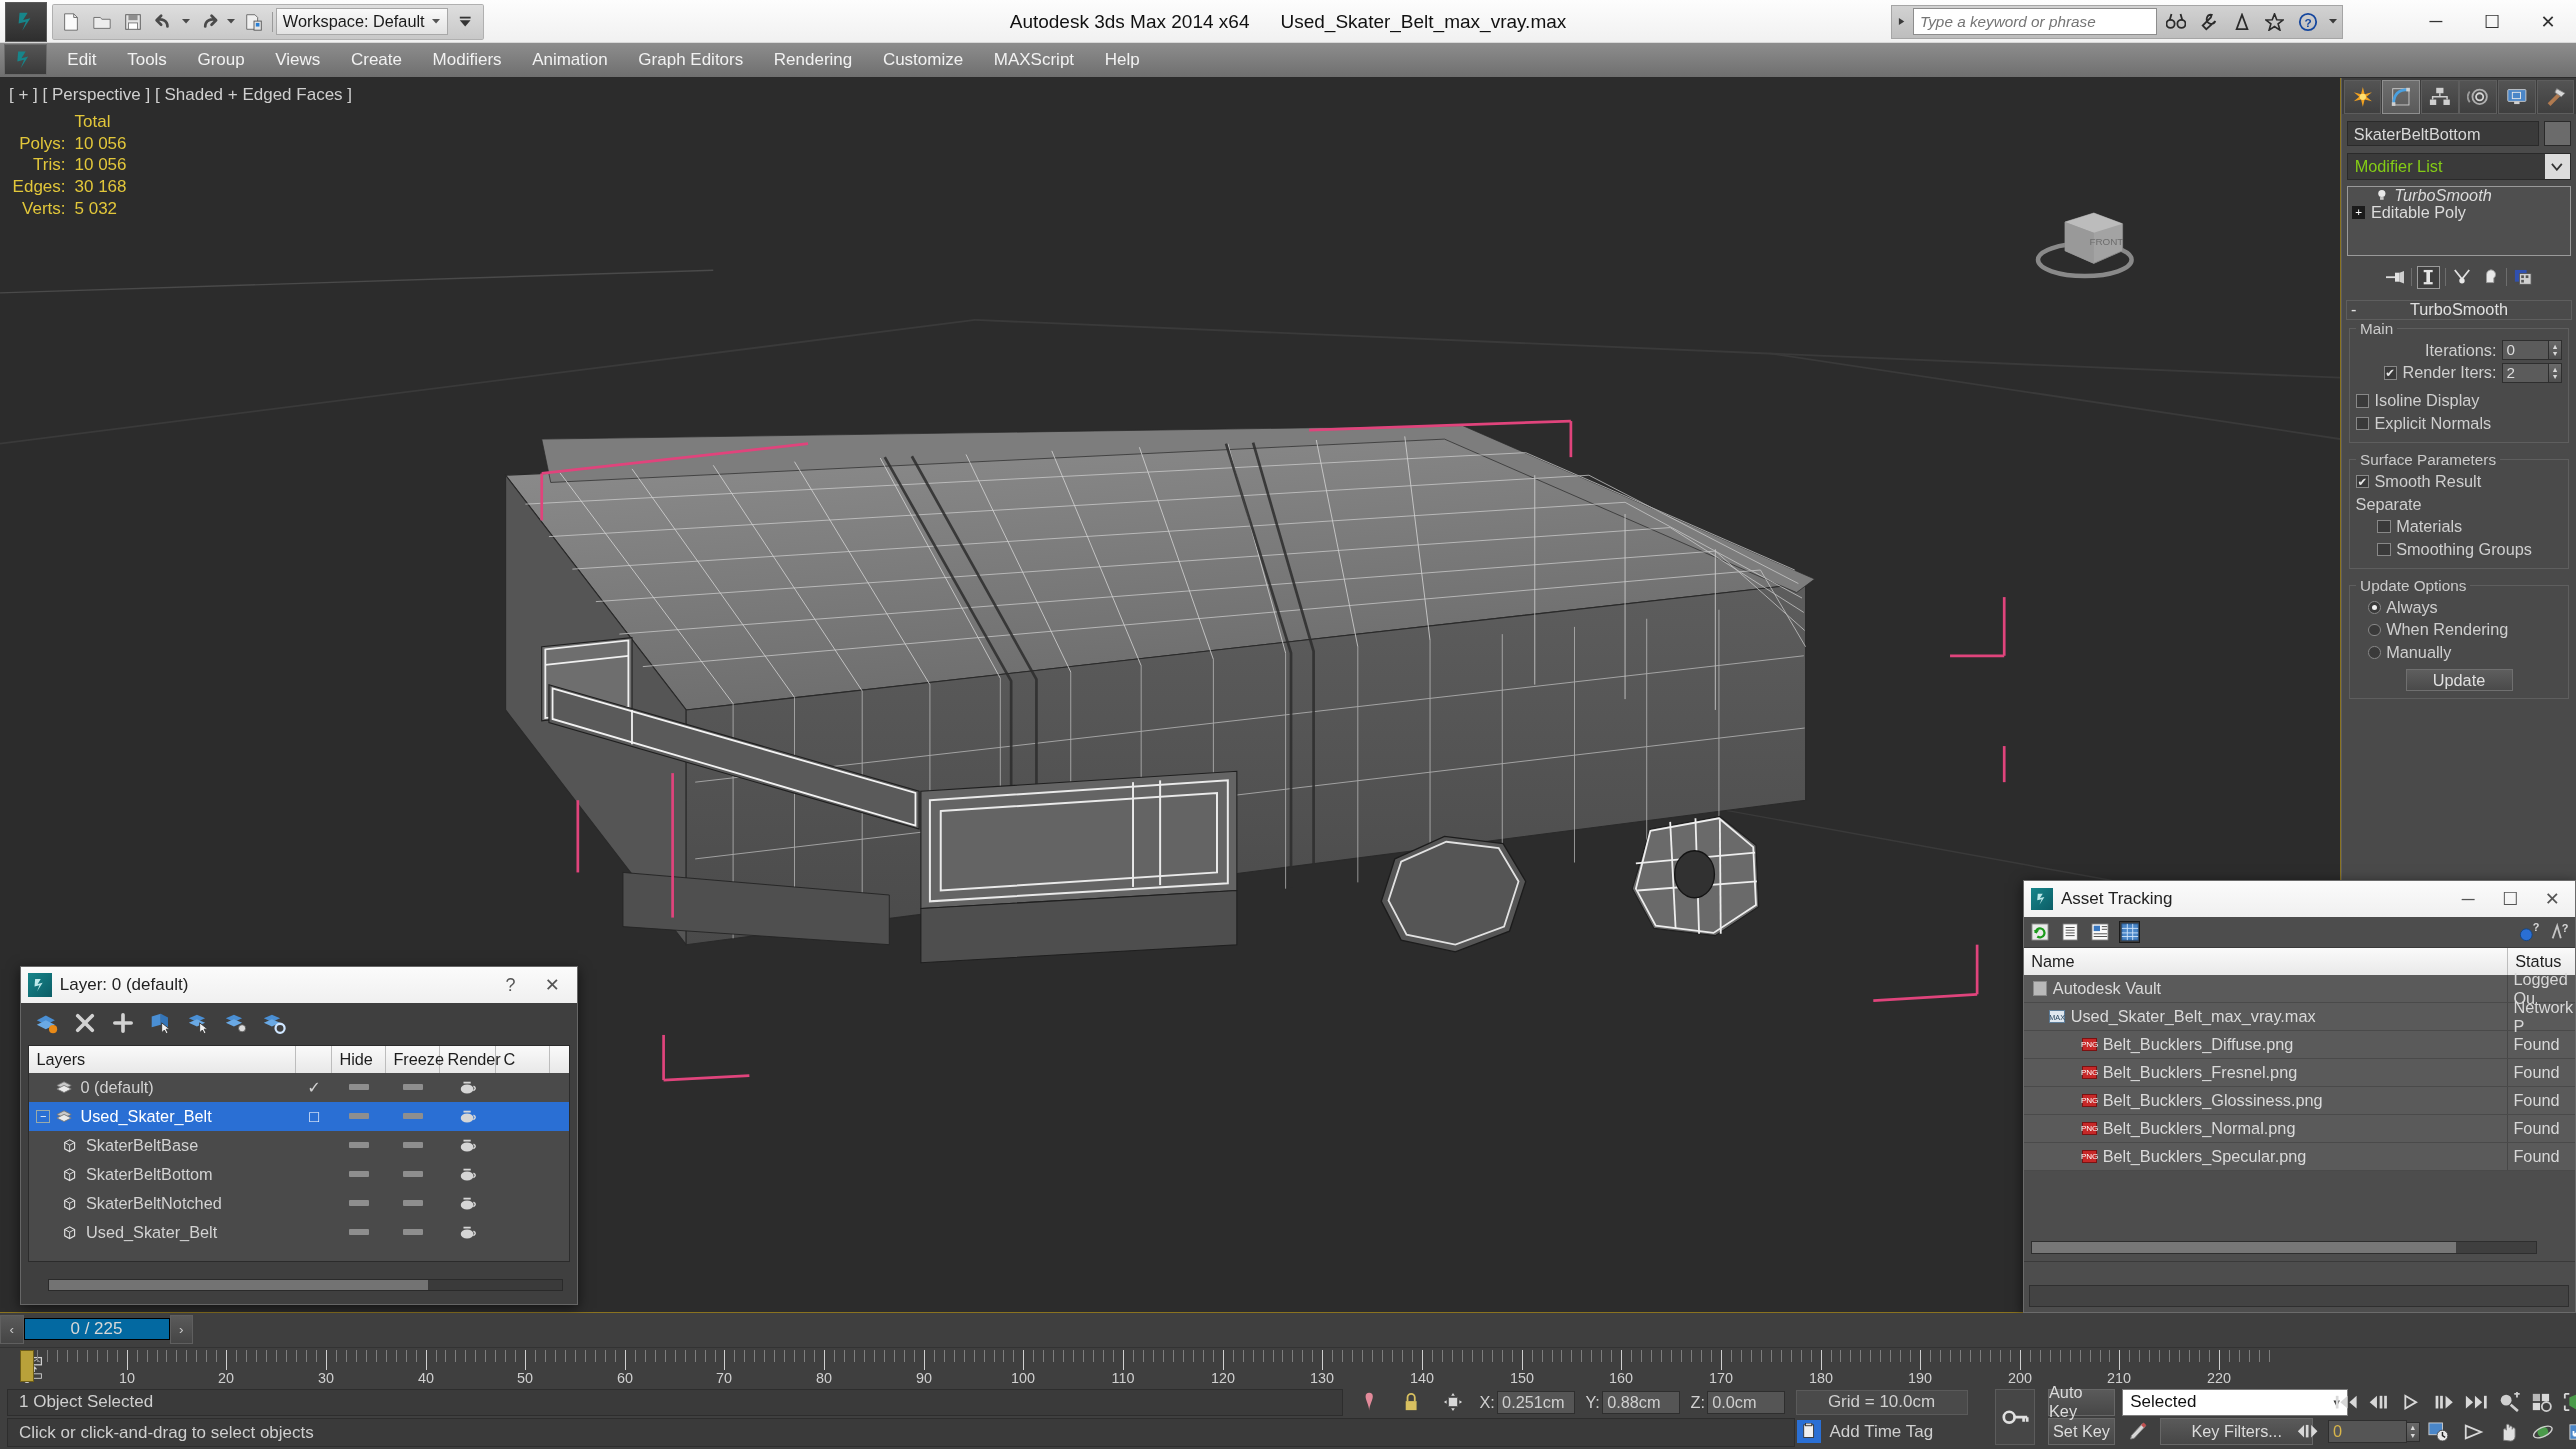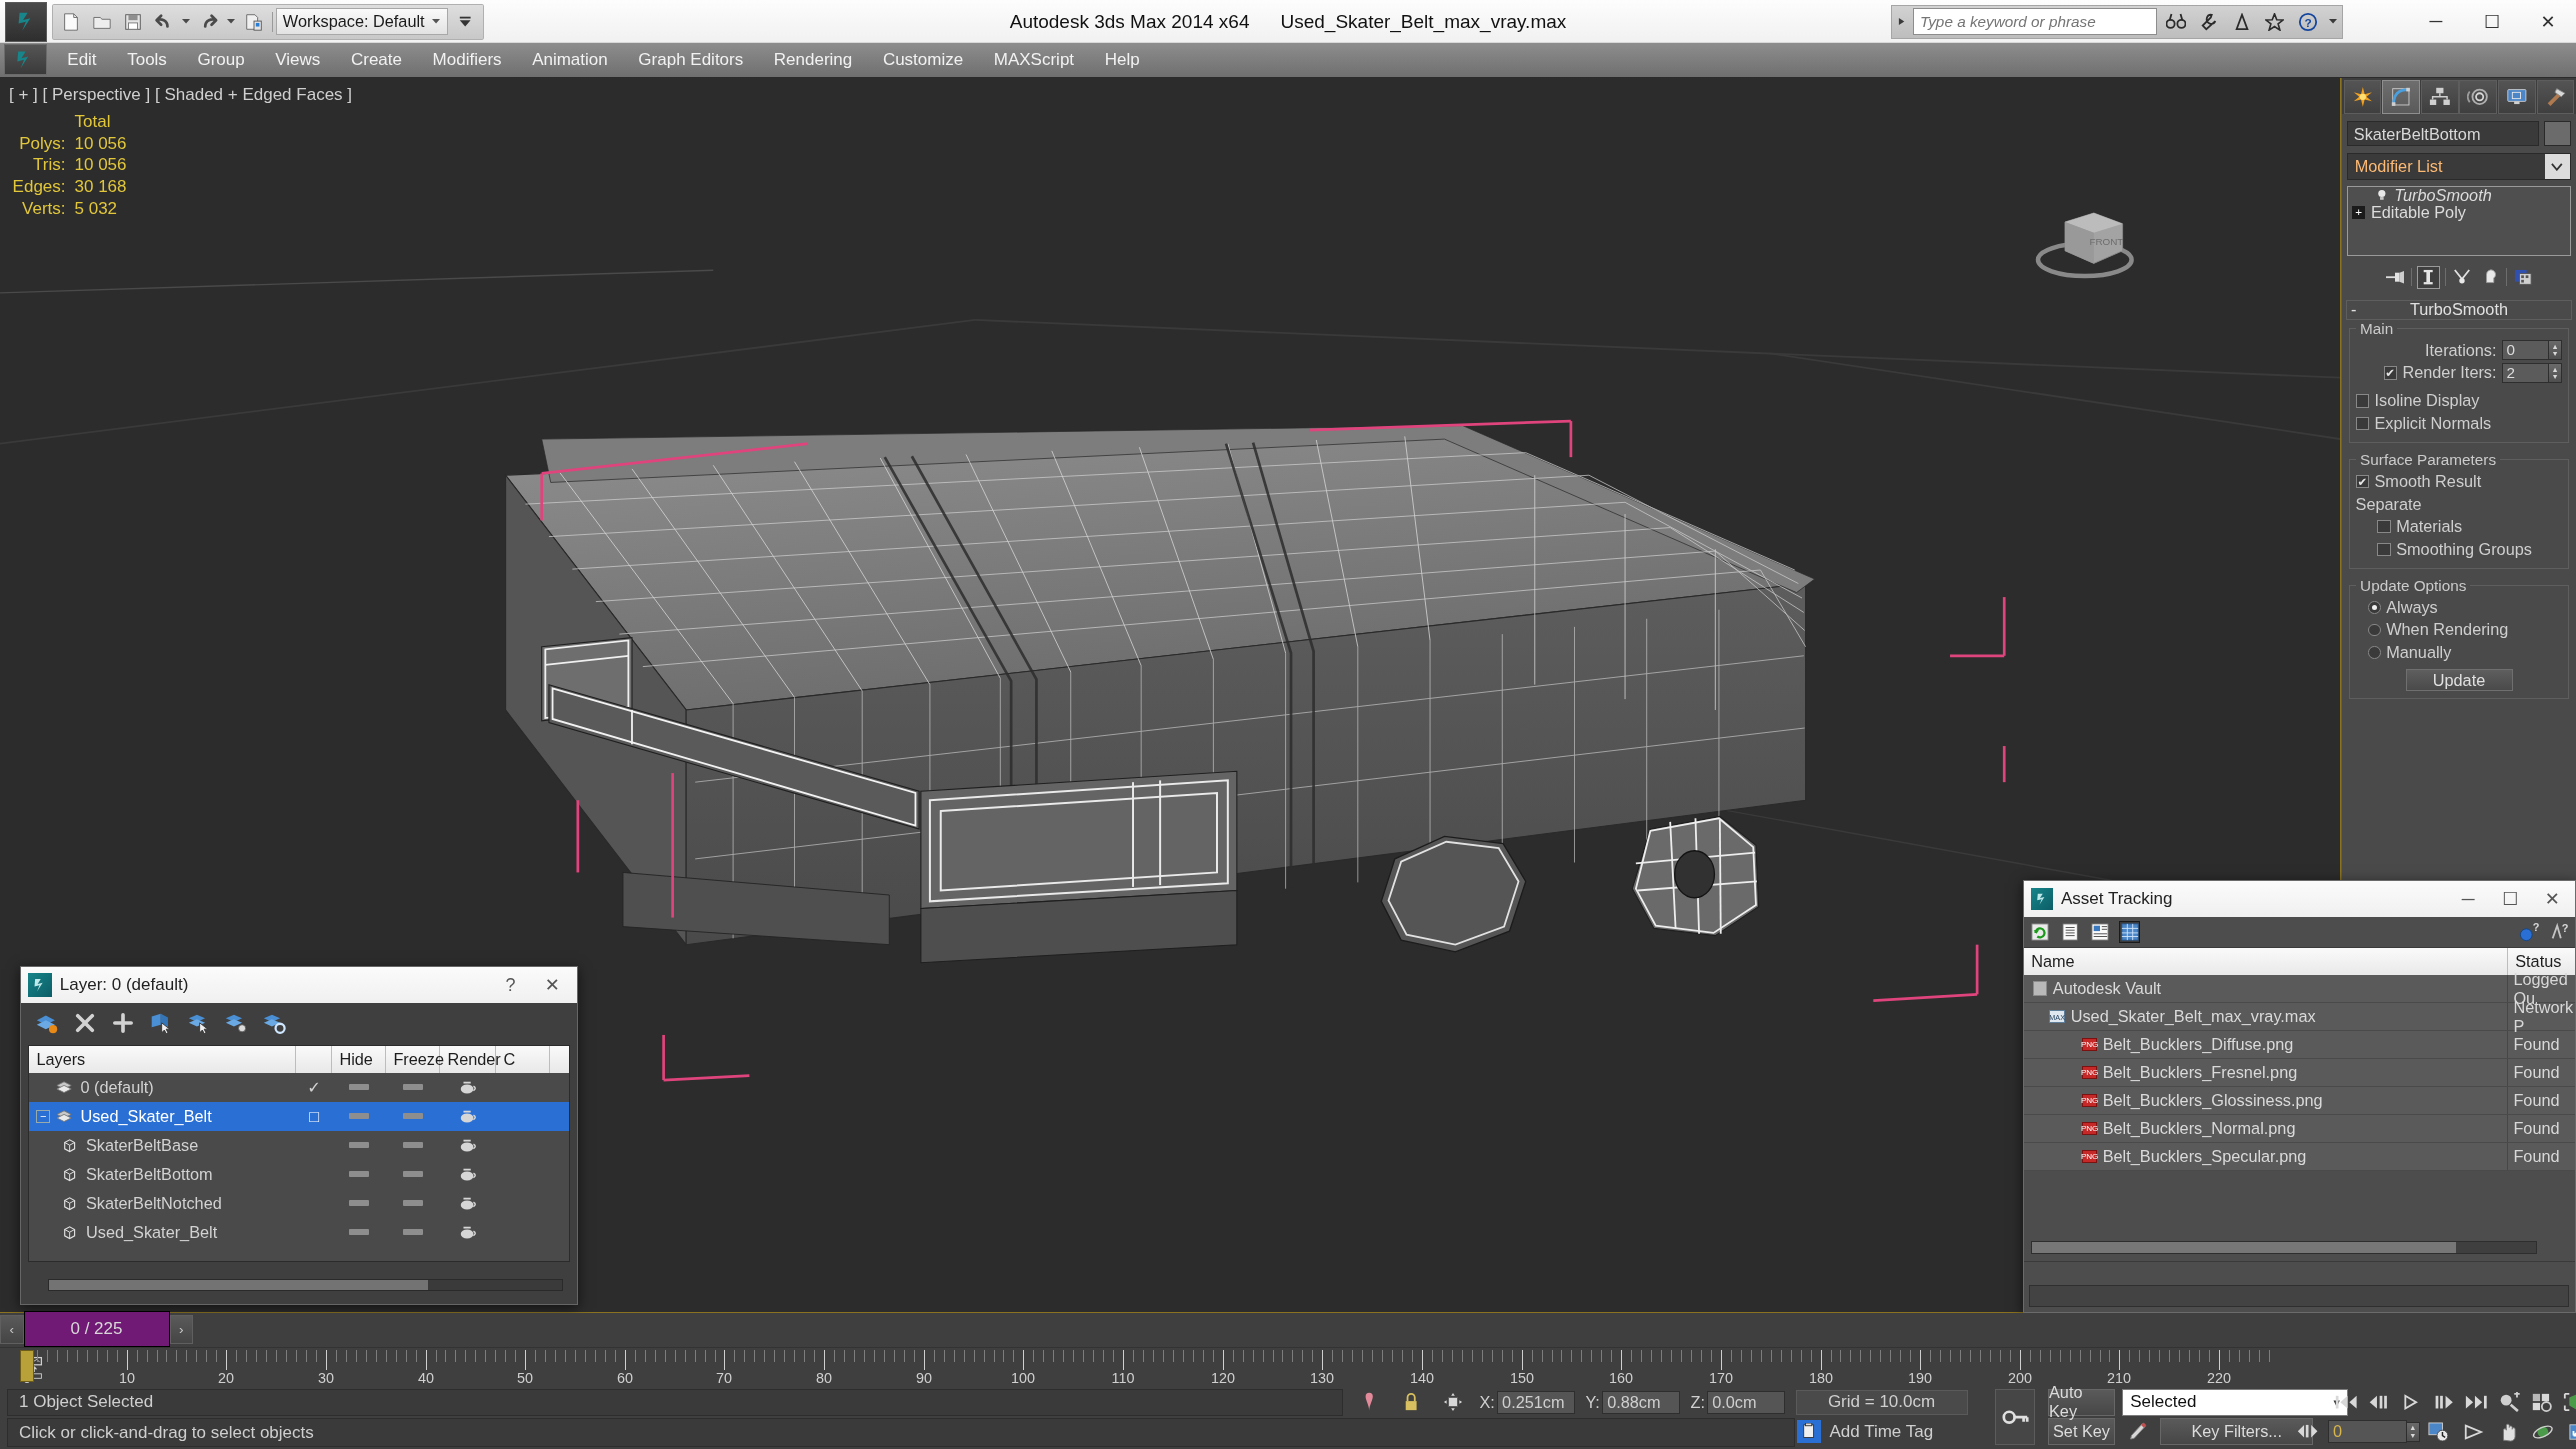--- a/index.html
+++ b/index.html
@@ -89,21 +89,21 @@
   .cmdtab{flex:1;height:34px;background:linear-gradient(#545454,#3f3f3f);
     border:0.9px solid #5d5d5d;display:flex;align-items:center;justify-content:center;cursor:pointer;}
   .cmdtab.active{background:linear-gradient(#6e6e6e,#5a5a5a);border-color:#8f8f8f;}
   #objname{
     margin:7.2px 5.4px 0 5.4px; height:25px; display:flex; gap:4.5px;
   }
   #objnamefield{flex:1;background:#3a3a3a;border:0.9px solid #2a2a2a;color:#d8d8d8;
     font-size:16.3px;padding:2.7px 5.4px;}
   #objcolor{width:27px;background:#6b6b6b;border:0.9px solid #2a2a2a;cursor:pointer;}
   #modlist{margin:7.2px 5.4px 0 5.4px;height:27px;background:#3a3a3a;border:0.9px solid #2a2a2a;
-    display:flex;align-items:center;color:#fdba74;font-size:16.3px;padding-left:6.3px;position:relative;cursor:pointer;}
+    display:flex;align-items:center;color:#84cc16;font-size:16.3px;padding-left:6.3px;position:relative;cursor:pointer;}
   #modlist .arrow{position:absolute;right:0;top:0;width:25px;height:25px;background:#dcdcdc;
     display:flex;align-items:center;justify-content:center;color:#222;font-size:13.5px;}
   #modstack{margin:5.4px 5.4px 0 5.4px;height:70px;background:#4f4f4f;border:0.9px solid #9a9a9a;
     overflow:hidden;}
   .modrow{height:17px;display:flex;align-items:center;padding-left:3.6px;gap:5.4px;
     font-size:16.3px;color:#dcdcdc;cursor:pointer;}
   .modrow.it{font-style:italic;padding-left:27px;}
   .modrow .plus{width:13.5px;height:13.5px;background:#1b1b1b;color:#fff;font-size:11.7px;
     display:flex;align-items:center;justify-content:center;line-height:1;}
   .modrow .bulb{width:13.5px;height:13.5px;display:flex;align-items:center;justify-content:center;}
@@ -204,21 +204,21 @@
   #assetbottom{position:absolute;left:0;bottom:0;width:100%;height:51px;background:#4d4d4d;
     border-top:0.9px solid #3a3a3a;}
   #assetstatus{position:absolute;left:5.4px;bottom:5.4px;width:540px;height:21.7px;
     background:#434343;border:0.9px solid #2f2f2f;}
 
   
   #timebar{position:absolute;left:0;top:1313px;width:2576px;height:34px;background:#3f3f3f;}
   #framefield{position:absolute;left:0;top:0;height:32.5px;display:flex;align-items:center;}
   .fbtn{width:23.5px;height:29px;background:linear-gradient(#5a5a5a,#454545);border:0.9px solid #5f5f5f;
     display:flex;align-items:center;justify-content:center;color:#c9c9c9;font-size:13.5px;cursor:pointer;}
-  #framedisp{width:146px;height:36px;background:#701a75;border:0.9px solid #000;
+  #framedisp{width:146px;height:22px;background:#0369a1;border:0.9px solid #000;
     display:flex;align-items:center;justify-content:center;color:#d8d8d8;font-size:17px;}
   #ruler{position:absolute;left:0;top:1347px;width:2576px;height:40px;background:#3f3f3f;
     border-top:0.9px solid #333;}
   #ticks{position:absolute;left:27px;top:0;right:307px;height:40px;}
   .tick{position:absolute;top:1.8px;width:0.9px;background:#8b8b8b;}
   .ticklbl{position:absolute;top:21.7px;color:#d0d0d0;font-size:14.4px;transform:translateX(-50%);}
   #slider{position:absolute;left:67px;top:1.8px;width:14.4px;height:32.5px;background:#b9a13a;border:0.9px solid #6d5d18;}
   #keymode{position:absolute;left:16.3px;top:5.4px;width:31px;height:29px;
     display:flex;flex-direction:column;align-items:center;justify-content:center;}
   #statusarea{position:absolute;left:0;top:1387px;width:2576px;height:62px;background:#3f3f3f;}

